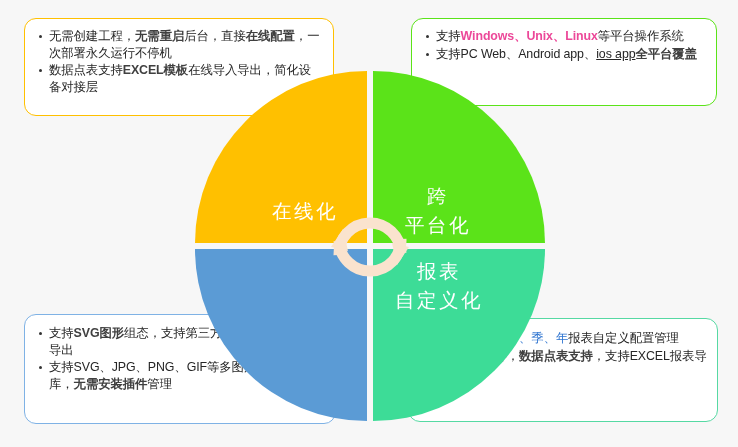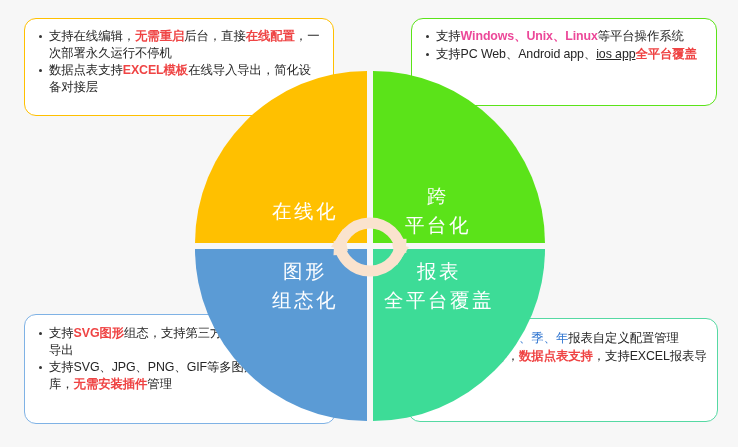--- a/index.html
+++ b/index.html
@@ -72,21 +72,21 @@
     width: 3.2px;
     height: 3.2px;
     border-radius: 50%;
     background: #333333;
   }
   .box-tl ul.bullets { padding: 9px 10px 0 11px; }
   .box-tr ul.bullets { padding: 9px 10px 0 11px; }
   .box-bl ul.bullets { padding: 10px 10px 0 11px; }
   .box-br ul.bullets { padding: 11px 10px 0 11px; }
 
-  .red  { color: #ef4444; font-weight: bold; }
+  .red  { color: #404040; font-weight: bold; }
   .blue { color: #ec4899; font-weight: bold; }
   .blue-n { color: #2E74D0; }
 
   
   .squiggle {
     background-image: linear-gradient(45deg, transparent 45%, #FF3B30 45%, #FF3B30 55%, transparent 55%);
     background-size: 3px 2px;
     background-repeat: repeat-x;
     background-position: 0 100%;
     padding-bottom: 1px;
@@ -146,21 +146,21 @@
     pointer-events: none;
   }
 </style>
 </head>
 <body>
 
 <div id="stage">
 
   <div class="info-box box-tl">
     <ul class="bullets">
-      <li><span>支持在线编辑，</span><span class="red">无需重启</span><span>后台，直接</span><span class="red">在线配置</span><span>，一次部署永久运行不停机</span></li>
+      <li><span>无需创建工程，</span><span class="red">无需重启</span><span>后台，直接</span><span class="red">在线配置</span><span>，一次部署永久运行不停机</span></li>
       <li><span>数据点表支持</span><span class="red">EXCEL模板</span><span>在线导入导出，简化设备对接层</span></li>
     </ul>
   </div>
 
   <div class="info-box box-tr">
     <ul class="bullets">
       <li><span>支持</span><span class="blue">Windows、Unix、Linux</span><span>等平台操作系统</span></li>
       <li><span>支持PC Web、Android app、</span><span class="squiggle">ios app</span><span class="red">全平台覆盖</span></li>
     </ul>
   </div>
@@ -190,24 +190,22 @@
     <div class="quad q-bl">
       <div class="fill"></div>
     </div>
     <div class="quad q-br">
       <div class="fill"></div>
     </div>
 
     <div class="quad-label lbl-tl">在线化</div>
     <div class="quad-label lbl-tr">跨
 平台化</div>
-    <div class="quad-label lbl-bl">图形
-组态化</div>
     <div class="quad-label lbl-br">报表
-全平台覆盖</div>
+自定义化</div>
 
     <svg id="center-arrows" viewBox="0 0 94 94">
 
       <path d="M 16 56 A 31 31 0 0 1 78 54" fill="none" stroke="#FAE3CE" stroke-width="11" stroke-linecap="butt"></path>
       <polygon points="86,48 69,44 74,66" fill="#FAE3CE"></polygon>
 
       <path d="M 78 40 A 31 31 0 0 1 16 42" fill="none" stroke="#FAE3CE" stroke-width="11" stroke-linecap="butt"></path>
       <polygon points="8,48 25,52 20,30" fill="#FAE3CE"></polygon>
     </svg>
 

